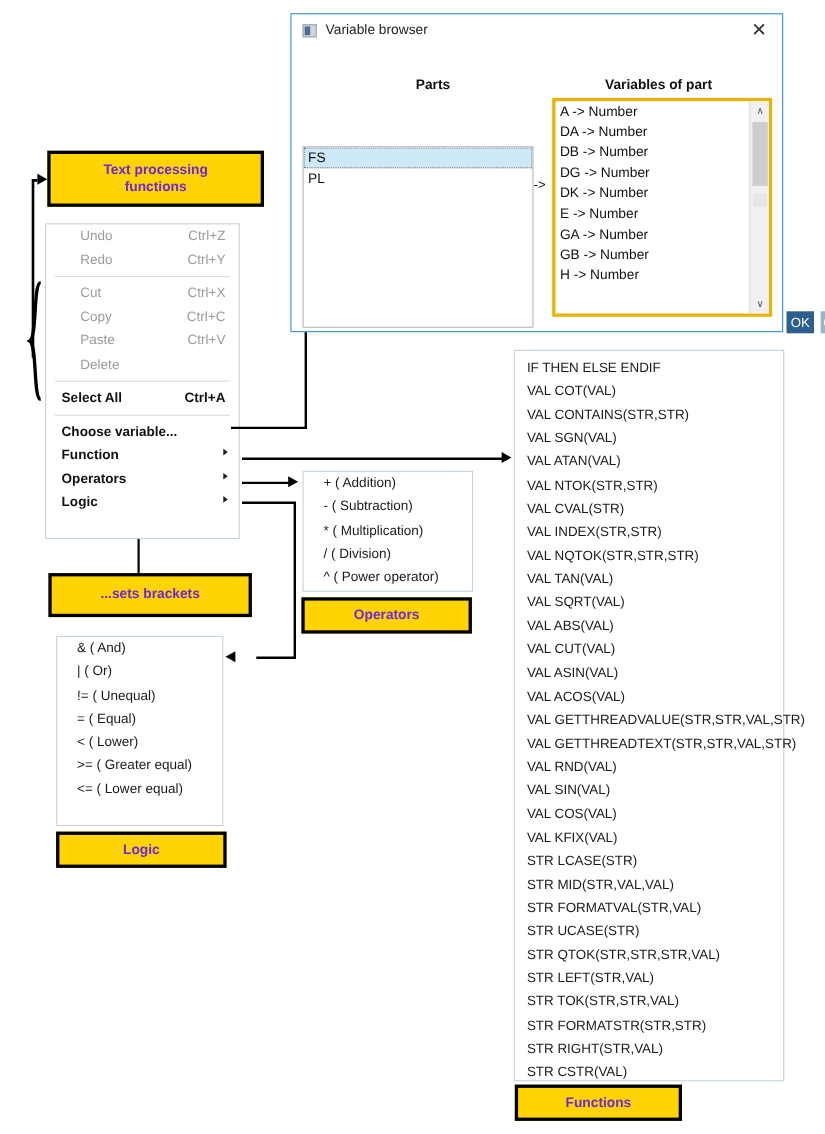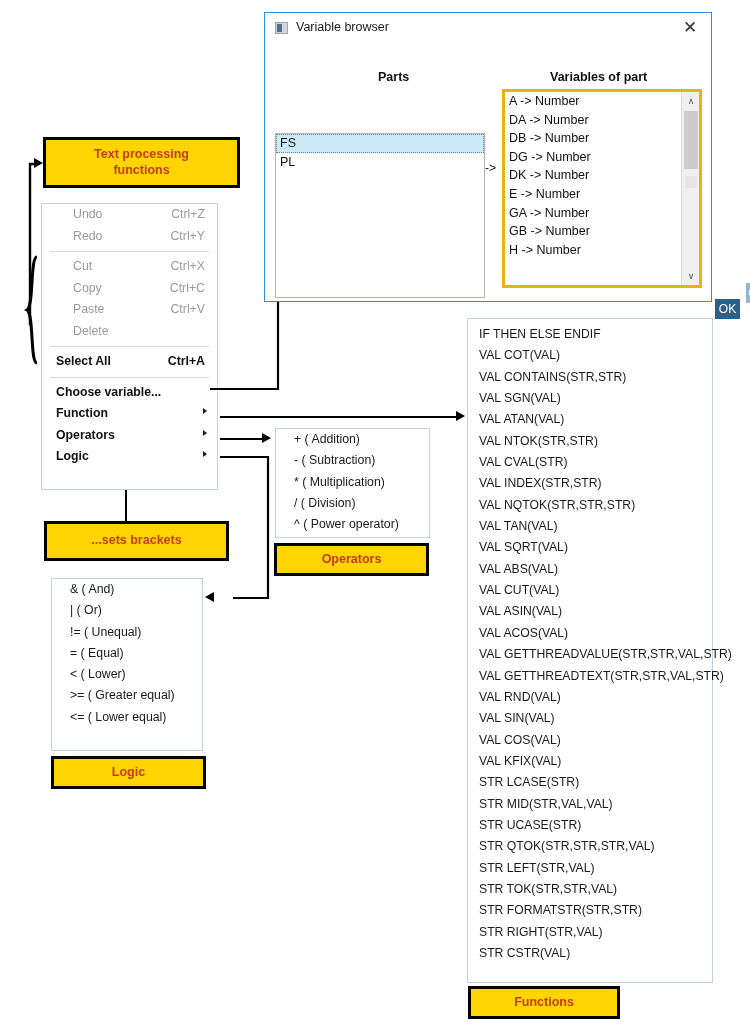--- a/index.html
+++ b/index.html
@@ -36,21 +36,21 @@
                border-left:1px solid #dcdcdc;box-sizing:border-box;cursor:pointer;}
   .sb-arrow{position:absolute;left:0;width:18px;height:18px;text-align:center;
             line-height:18px;font-size:9px;color:#555;}
   #sb-up{top:0;} #sb-down{bottom:0;}
   #sb-thumb{position:absolute;left:2px;top:19px;width:14px;height:58px;background:#cdcdcd;}
   #sb-box{position:absolute;left:3px;top:84px;width:12px;height:12px;background:#e6e6e6;}
 
   #arrow-between{position:absolute;left:220px;top:148px;font-size:12px;color:#111;}
 
   #ok-btn{position:absolute;left:450px;top:270px;width:25px;height:20px;background:#2b5f8e;
-          color:#fff;font-size:12px;text-align:center;line-height:20px;cursor:pointer;margin-top:16px;}
+          color:#fff;font-size:12px;text-align:center;line-height:20px;cursor:pointer;}
   #cancel-btn{position:absolute;left:481px;top:270px;width:42px;height:20px;background:#95b5cd;
           color:#f4f8fb;font-size:12px;text-align:center;line-height:20px;cursor:pointer;}
 
   
   #ctxmenu{left:41px;top:203px;width:177px;height:287px;background:#fff;
            border:1px solid #c4d2dd;box-sizing:border-box;}
   .mi{position:relative;height:21.5px;font-size:12.3px;color:#1a1a1a;cursor:pointer;}
   .mi .lbl{position:absolute;left:14px;top:3px;}
   .mi .acc{position:absolute;right:12px;top:3px;color:#5b5b5b;}
   .mi .sub{position:absolute;right:10px;top:5px;width:0;height:0;
@@ -68,21 +68,21 @@
   #logic-menu .si{height:21.3px;line-height:21.3px;}
 
   
   #func-list{left:467px;top:318px;width:246px;height:665px;background:#fff;
              border:1px solid #c4d2dd;box-sizing:border-box;padding-top:5px;}
   #func-list .si{font-size:12.2px;color:#1a1a1a;height:21.35px;line-height:21.35px;padding-left:11px;white-space:nowrap;}
 
   
   .callout{background:#FFD400;border:3px solid #000;box-sizing:border-box;
            display:flex;align-items:center;justify-content:center;text-align:center;
-           font-weight:bold;font-size:12.5px;color:#c2410c;line-height:1.25;}
+           font-weight:bold;font-size:12.5px;color:#6d28d9;line-height:1.25;}
   #c-text{left:43px;top:137px;width:197px;height:51px;}
   #c-brackets{left:44px;top:521px;width:185px;height:40px;}
   #c-ops{left:274px;top:543px;width:155px;height:33px;}
   #c-logic{left:51px;top:756px;width:155px;height:33px;}
   #c-funcs{left:468px;top:986px;width:152px;height:33px;}
   .ahr{position:absolute;width:0;height:0;border-left:9px solid #000;
        border-top:5.5px solid transparent;border-bottom:5.5px solid transparent;}
   .ahl{position:absolute;width:0;height:0;border-right:9px solid #000;
        border-top:5.5px solid transparent;border-bottom:5.5px solid transparent;}
 </style>
@@ -213,20 +213,21 @@
     <div class="si">VAL ASIN(VAL)</div>
     <div class="si">VAL ACOS(VAL)</div>
     <div class="si">VAL GETTHREADVALUE(STR,STR,VAL,STR)</div>
     <div class="si">VAL GETTHREADTEXT(STR,STR,VAL,STR)</div>
     <div class="si">VAL RND(VAL)</div>
     <div class="si">VAL SIN(VAL)</div>
     <div class="si">VAL COS(VAL)</div>
     <div class="si">VAL KFIX(VAL)</div>
     <div class="si">STR LCASE(STR)</div>
     <div class="si">STR MID(STR,VAL,VAL)</div>
+    <div class="si">STR FORMATVAL(STR,VAL)</div>
     <div class="si">STR UCASE(STR)</div>
     <div class="si">STR QTOK(STR,STR,STR,VAL)</div>
     <div class="si">STR LEFT(STR,VAL)</div>
     <div class="si">STR TOK(STR,STR,VAL)</div>
     <div class="si">STR FORMATSTR(STR,STR)</div>
     <div class="si">STR RIGHT(STR,VAL)</div>
     <div class="si">STR CSTR(VAL)</div>
   </div>
 
 <div class="abs callout" id="c-text">

